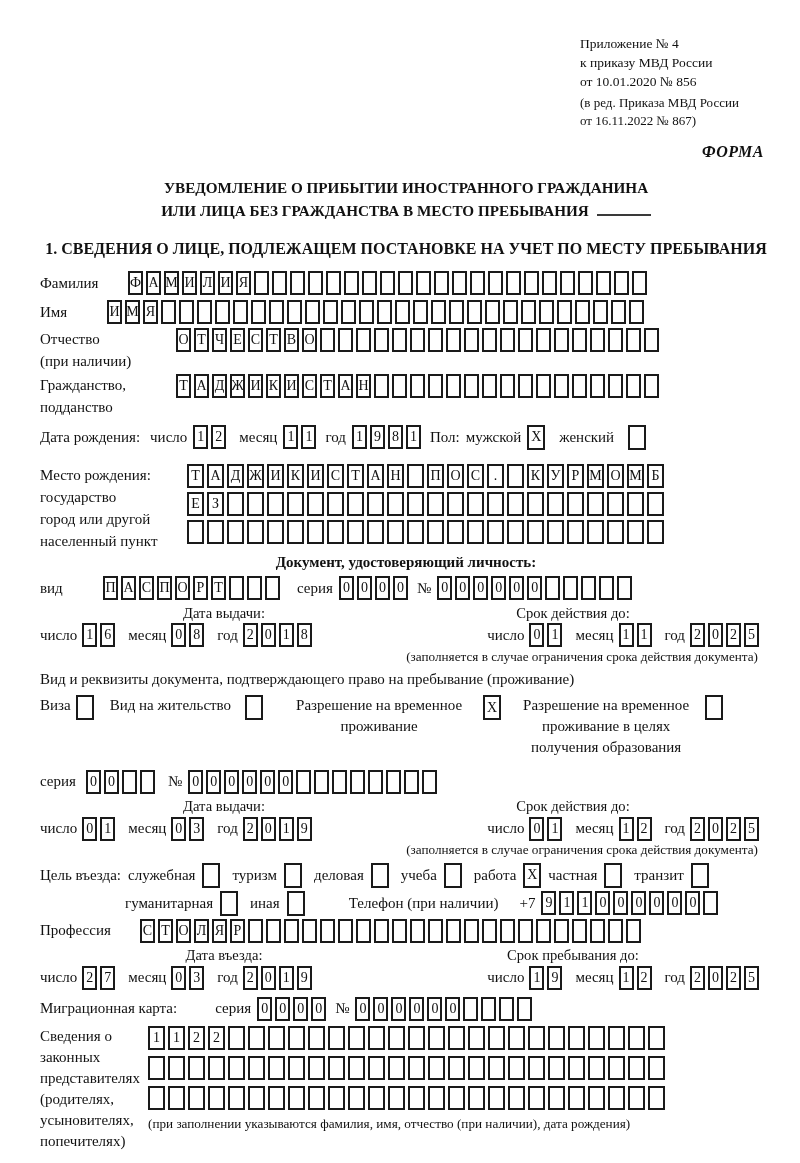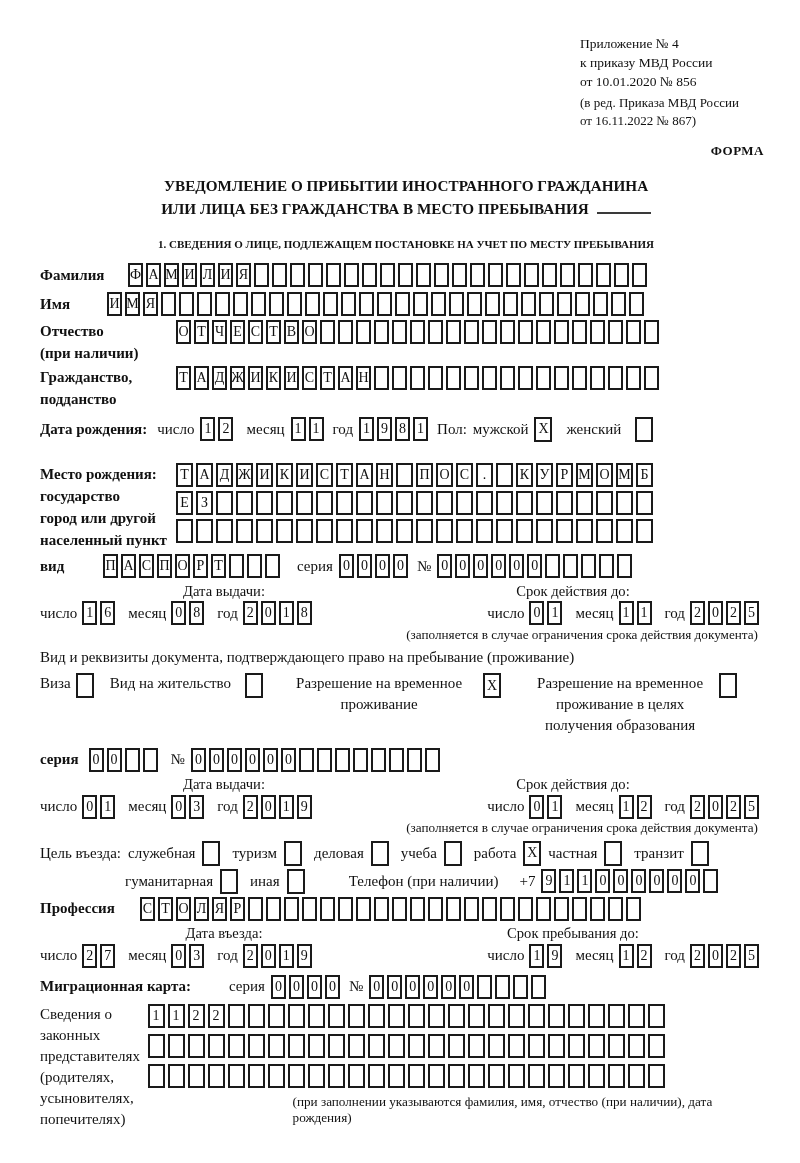--- a/index.html
+++ b/index.html
@@ -7,33 +7,33 @@
   body {
     width: 800px; height: 1163px; overflow: hidden;
     font-family: "Liberation Serif", "DejaVu Serif", serif;
     color: #111; font-size: 15px;
   }
   .page { padding: 34px 28px 0 40px; }
 
   
   .hdr { margin-left: 540px; font-size: 13.5px; line-height: 1.42; }
   .hdr-small { margin-top: 3px; font-size: 13px; line-height: 1.38; }
-  .forma { text-align: right; padding-right: 8px; margin-top: 13px; font-weight: bold; font-size: 13px; letter-spacing: .5px; }
+  .forma { text-align: right; padding-right: 8px; margin-top: 13px; font-weight: bold; font-size: 16px; letter-spacing: .5px; font-style: italic; }
 
   .title { margin-top: 16px; text-align: center; font-weight: bold; font-size: 15.2px; line-height: 1.5; }
   .blank-line { display: inline-block; width: 54px; border-bottom: 2.5px solid #3a3a3a; height: 12px; margin-left: 8px; }
 
-  .section-head { margin-top: 17px; text-align: center; font-weight: bold; font-size: 11px; }
+  .section-head { margin-top: 17px; text-align: center; font-weight: bold; font-size: 16px; }
 
   .form-area { margin-top: 12px; }
 
   
   .frow { display: flex; align-items: center; margin-bottom: 2px; min-height: 27px; }
   .mrow { display: flex; align-items: flex-start; margin-bottom: 2px; }
-  .lbl { flex: none; font-weight: bold; }
+  .lbl { flex: none; }
   .w-surname { width: 88px; }
   .w-name { width: 67px; }
   .w-wide { width: 136px; }
   .w-vid { width: 63px; }
   .w-prof { width: 100px; }
   .mlabel { line-height: 22px; }
   .mlabel div { white-space: nowrap; }
   .mcells .cellrow { margin-bottom: 4px; display: flex; }
 
   
@@ -72,21 +72,21 @@
 
   .purpose-row { display: flex; align-items: center; min-height: 28px; }
   .purpose-row .plabel { margin-right: 7px; }
   .purpose-row .box { margin-right: 12px; }
   .purpose-row .box-tight { margin-right: 7px; }
 
   .phone-prefix { margin: 0 6px 0 14px; }
 
   .reps { display: flex; align-items: flex-start; margin-top: 4px; }
   .reps .mlabel { width: 108px; line-height: 21px; }
-  .bottom-note { margin-left: 145px; margin-top: 6px; font-size: 13.2px; }
+  .bottom-note { margin-top: 6px; font-size: 13.2px; }
 </style>
 </head>
 <body>
 
 <div class="page">
 
   <div class="hdr">
     <div>Приложение № 4</div>
     <div>к приказу МВД России</div>
     <div>от 10.01.2020 № 856</div>
@@ -274,21 +274,21 @@
       <span class="gap6">мужской</span>
       <span class="cells box gap6">
           <span class="cell">X</span>
         </span>
       <span class="gap14">женский</span>
       <span class="cells box gap14">
           <span class="cell"></span>
         </span>
     </div>
 
-    <div class="mrow" style="margin-top:20px;">
+    <div class="mrow" style="margin-top:13px;gap:11px;">
       <div class="lbl w-wide mlabel">
         <div>Место рождения:</div>
         <div>государство</div>
         <div>город или другой</div>
         <div>населенный пункт</div>
       </div>
       <div class="mcells">
         <div class="cellrow">
             <span class="cells cells-wide">
               <span class="cell">Т</span>
@@ -369,20 +369,21 @@
               <span class="cell"></span>
               <span class="cell"></span>
               <span class="cell"></span>
               <span class="cell"></span>
               <span class="cell"></span>
             </span>
           </div>
       </div>
     </div>
 
+    <div style="text-align:center; font-weight:bold; margin:2px 0 4px 0;">Документ, удостоверяющий личность:</div>
 
     <div class="frow">
       <span class="lbl w-vid">вид</span>
       <span class="cells">
           <span class="cell">П</span>
           <span class="cell">А</span>
           <span class="cell">С</span>
           <span class="cell">П</span>
           <span class="cell">О</span>
           <span class="cell">Р</span>
@@ -474,21 +475,21 @@
         <span class="cells box" style="margin-left:14px;">
             <span class="cell"></span>
           </span>
       </div>
       <div class="opt" style="margin-left:22px;">
         <span class="olabel ol-center w-opt3">Разрешение на временное проживание</span>
         <span class="cells box" style="margin-left:10px;">
             <span class="cell">X</span>
           </span>
       </div>
-      <div class="opt" style="margin-left:28px;">
+      <div class="opt" style="margin-left:14px;">
         <span class="olabel ol-center w-opt4">Разрешение на временное проживание в целях получения образования</span>
         <span class="cells box" style="margin-left:8px;">
             <span class="cell"></span>
           </span>
       </div>
     </div>
 
     <div class="frow" style="margin-top:10px;">
       <span class="lbl">серия</span>
       <span class="cells gap10">

